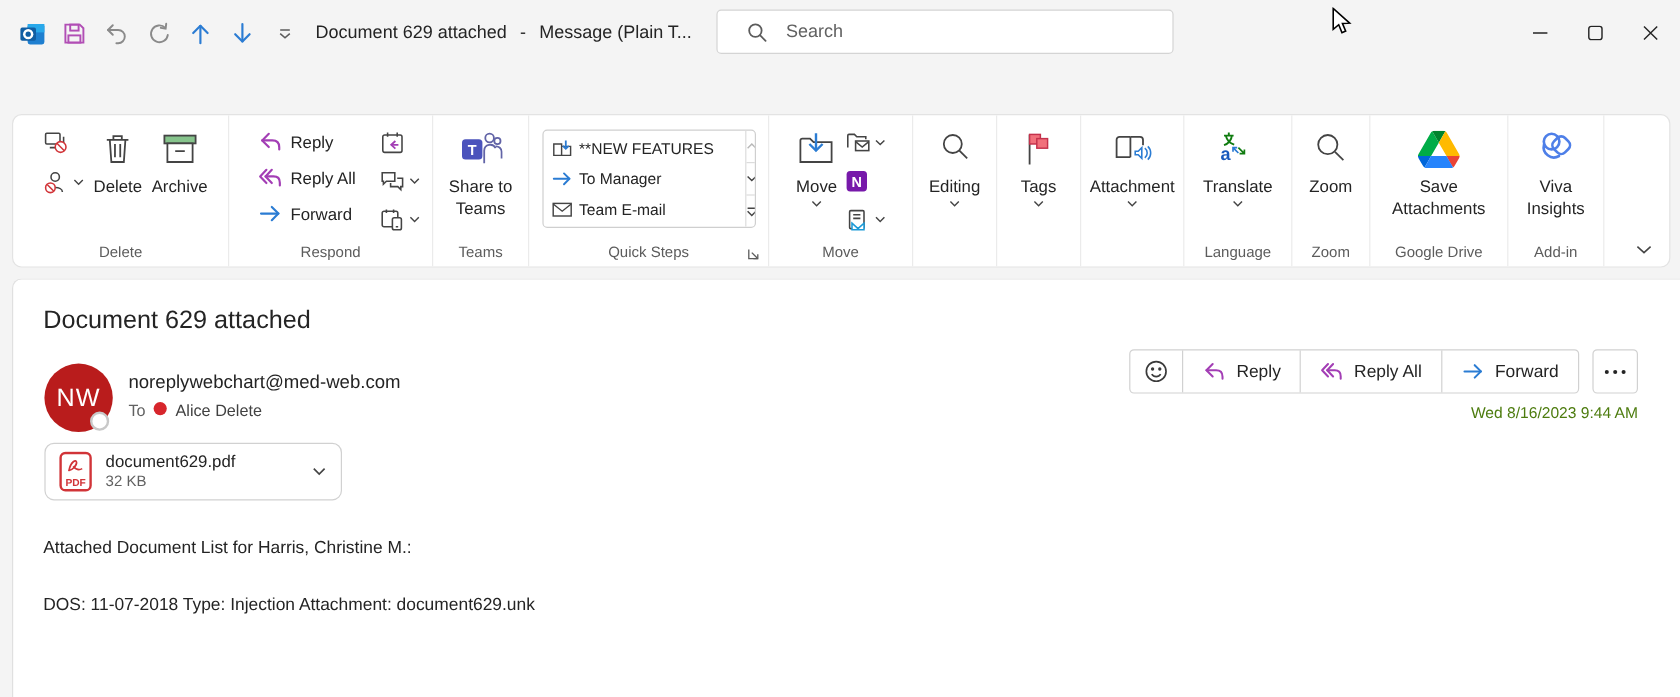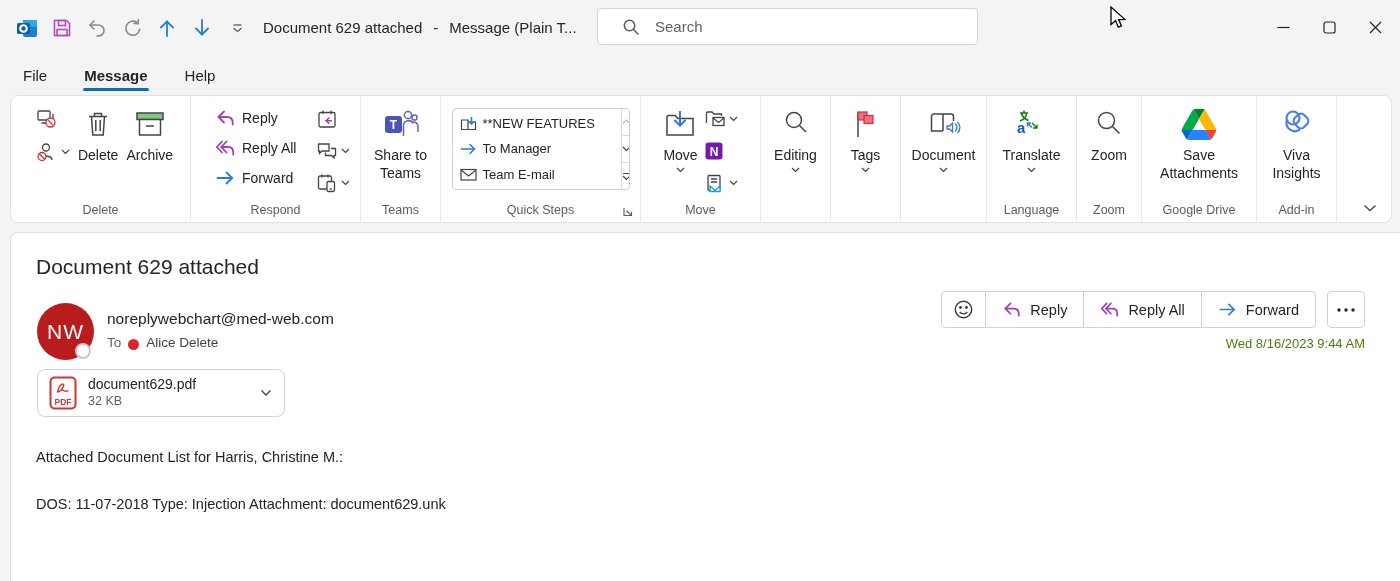--- a/index.html
+++ b/index.html
@@ -49,21 +49,21 @@
   .qs-scroll > div:last-child { border-bottom:none; }
   .dlg-launcher { position:absolute; right:7px; bottom:5px; }
   .ribbon-collapse { position:absolute; right:14px; bottom:10px; }
 
   
   .card { position:absolute; top:232px; left:10px; right:0; bottom:0; background:#fff; border:1px solid #e0e0e0; border-right:none; border-bottom:none; border-radius:8px 0 0 0; }
   .subject { position:absolute; left:25px; top:22px; font-size:21px; color:#242424; }
   .avatar { position:absolute; left:26px; top:70px; width:57px; height:57px; border-radius:50%; background:#b91c1c; color:#fff; font-size:21px; display:flex; align-items:center; justify-content:center; letter-spacing:1px; }
   .presence { position:absolute; left:64px; top:110px; width:16px; height:16px; border-radius:50%; background:#fff; border:2px solid #c8c8c8; }
   .sender { position:absolute; left:96px; top:77px; font-size:15.5px; color:#242424; }
-  .toline { position:absolute; left:96px; top:102px; font-size:13.5px; color:#616161; display:flex; align-items:flex-end; gap:7px; }
+  .toline { position:absolute; left:96px; top:102px; font-size:13.5px; color:#616161; display:flex; align-items:flex-start; gap:7px; }
   .toline .name { color:#424242; }
   .dot-busy { width:11px; height:11px; border-radius:50%; background:#d7262c; display:inline-block; }
   .actions { position:absolute; top:58px; right:35px; display:flex; align-items:center; gap:11px; }
   .seg-group { display:flex; border:1px solid #d1d1d1; border-radius:4px; height:37px; background:#fff; }
   .seg { display:flex; align-items:center; justify-content:center; gap:9px; font-size:14.5px; border-left:1px solid #d1d1d1; padding:0 16px; }
   .seg:first-child { border-left:none; }
   .more-btn { width:38px; height:37px; border:1px solid #d1d1d1; border-radius:4px; display:flex; align-items:center; justify-content:center; font-size:15px; letter-spacing:1px; font-weight:bold; color:#242424; background:#fff; }
   .dateline { position:absolute; top:103px; right:35px; font-size:13px; color:#4d7c0f; }
   .attach-chip { position:absolute; left:26px; top:136px; width:248px; height:48px; border:1px solid #d1d1d1; border-radius:8px; display:flex; align-items:center; padding:0 12px 0 11px; gap:11px; background:#fff; }
   .attach-meta { display:flex; flex-direction:column; line-height:1.25; }
@@ -154,25 +154,20 @@
           </svg>
       </div>
       <div class="wc">
         <svg width="13" height="13" viewBox="0 0 13 13" stroke="#242424" stroke-width="1.2">
             <path d="M1 1 L12 12 M12 1 L1 12"></path>
           </svg>
       </div>
     </div>
   </div>
 
-  <div class="tabrow">
-    <div class="tab">File</div>
-    <div class="tab active">Message</div>
-    <div class="tab">Help</div>
-  </div>
 
   <div class="ribbon">
 
     <div class="rgroup w-delete">
       <div class="rg-body" style="gap:8px;">
         <div class="minicol" style="padding-left:6px;">
           <div class="minibtn">
             <svg width="24" height="24" viewBox="0 0 24 24" fill="none" stroke="#444" stroke-width="1.3">
               <rect x="4" y="4" width="12" height="9" rx="1"></rect>
                 <path d="M7.5 16 H19 V7"></path>
@@ -444,21 +439,21 @@
         <div class="bigbtn">
           <span class="ic">
             <svg width="34" height="30" viewBox="0 0 34 30" fill="none" stroke="#444" stroke-width="1.5">
               <path d="M16 5 H7 a2.5 2.5 0 0 0-2.5 2.5 V22 H16"></path>
               <path d="M16 5 H24 a2.5 2.5 0 0 1 2.5 2.5 V12"></path>
               <path d="M16 5 V22"></path>
               <path d="M20 17 h2.5 l3-3 v9 l-3-3 H20 Z" stroke="#2b7cd3" stroke-width="1.3"></path>
               <path d="M28 14.5 a5 5 0 0 1 0 8 M30.5 13 a7.5 7.5 0 0 1 0 11" stroke="#2b7cd3" stroke-width="1.3"></path>
             </svg>
           </span>
-          <span>Document</span>
+          <span>Attachment</span>
           <svg class="chev" width="9" height="6" viewBox="0 0 9 6" fill="none" stroke="#444" stroke-width="1.2">
               <path d="M1 1 L4.5 4.5 L8 1"></path>
             </svg>
         </div>
       </div>
       <div class="rg-label"></div>
     </div>
 
     <div class="rgroup w-lang">
       <div class="rg-body">

